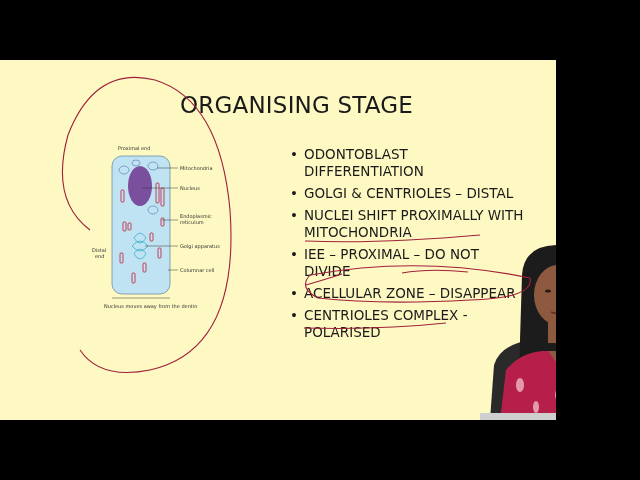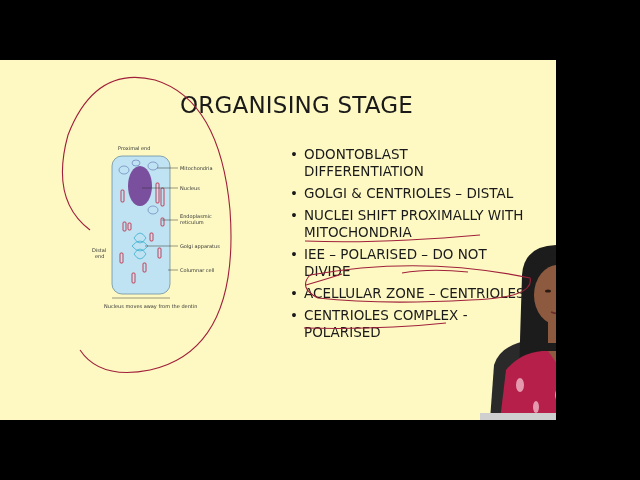--- a/index.html
+++ b/index.html
@@ -86,22 +86,22 @@
     <text class="dlabel" x="32" y="124">Distal</text>
     <text class="dlabel" x="35" y="130">end</text>
     <text class="dlabel" x="120" y="144">Columnar cell</text>
     <text class="dlabel" x="44" y="180">Nucleus moves away from the dentin</text>
   </svg>
 
   <ul class="bullets">
     <li><span>ODONTOBLAST</span><br><span>DIFFERENTIATION</span></li>
     <li><span>GOLGI &amp; CENTRIOLES – DISTAL</span></li>
     <li><span>NUCLEI SHIFT PROXIMALLY WITH</span><br><span>MITOCHONDRIA</span></li>
-    <li><span>IEE – POLARISED – DO NOT</span><br><span>DIVIDE</span></li>
-    <li><span>ACELLULAR ZONE – CENTRIOLES</span></li>
+    <li><span>IEE – PROXIMAL – DO NOT</span><br><span>DIVIDE</span></li>
+    <li><span>ACELLULAR ZONE – DISAPPEAR</span></li>
     <li><span>CENTRIOLES COMPLEX -</span><br><span>POLARISED</span></li>
   </ul>
 
   <svg class="presenter" viewBox="0 0 160 185">
     <path d="M10 185 L14 130 Q20 110 50 105 L110 105 Q140 110 146 130 L150 185 Z" fill="#2a2a2a"></path>
     <path d="M42 40 Q44 10 78 10 Q112 10 114 40 L118 170 L38 170 Z" fill="#1c1c1c"></path>
     <path d="M20 185 L26 135 Q40 118 62 116 L94 116 Q118 118 130 135 L134 185 Z" fill="#b51f4a"></path>
     <g fill="#f1b8c8" opacity="0.8">
       <ellipse cx="40" cy="150" rx="4" ry="7"></ellipse>
       <ellipse cx="118" cy="150" rx="4" ry="7"></ellipse>

